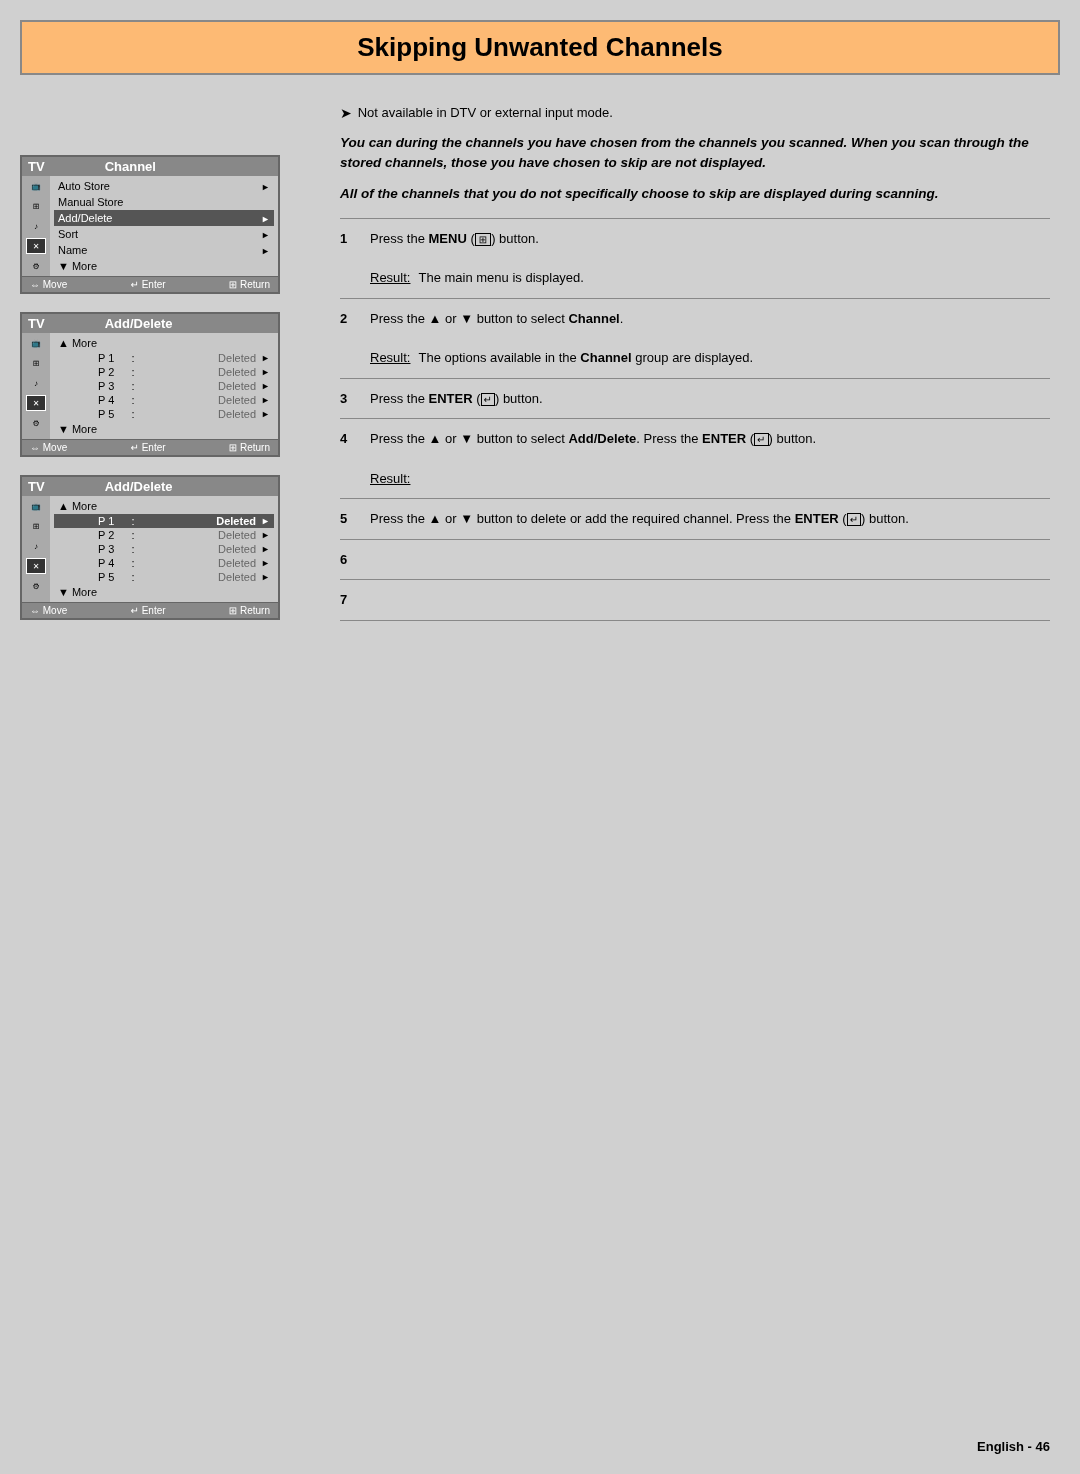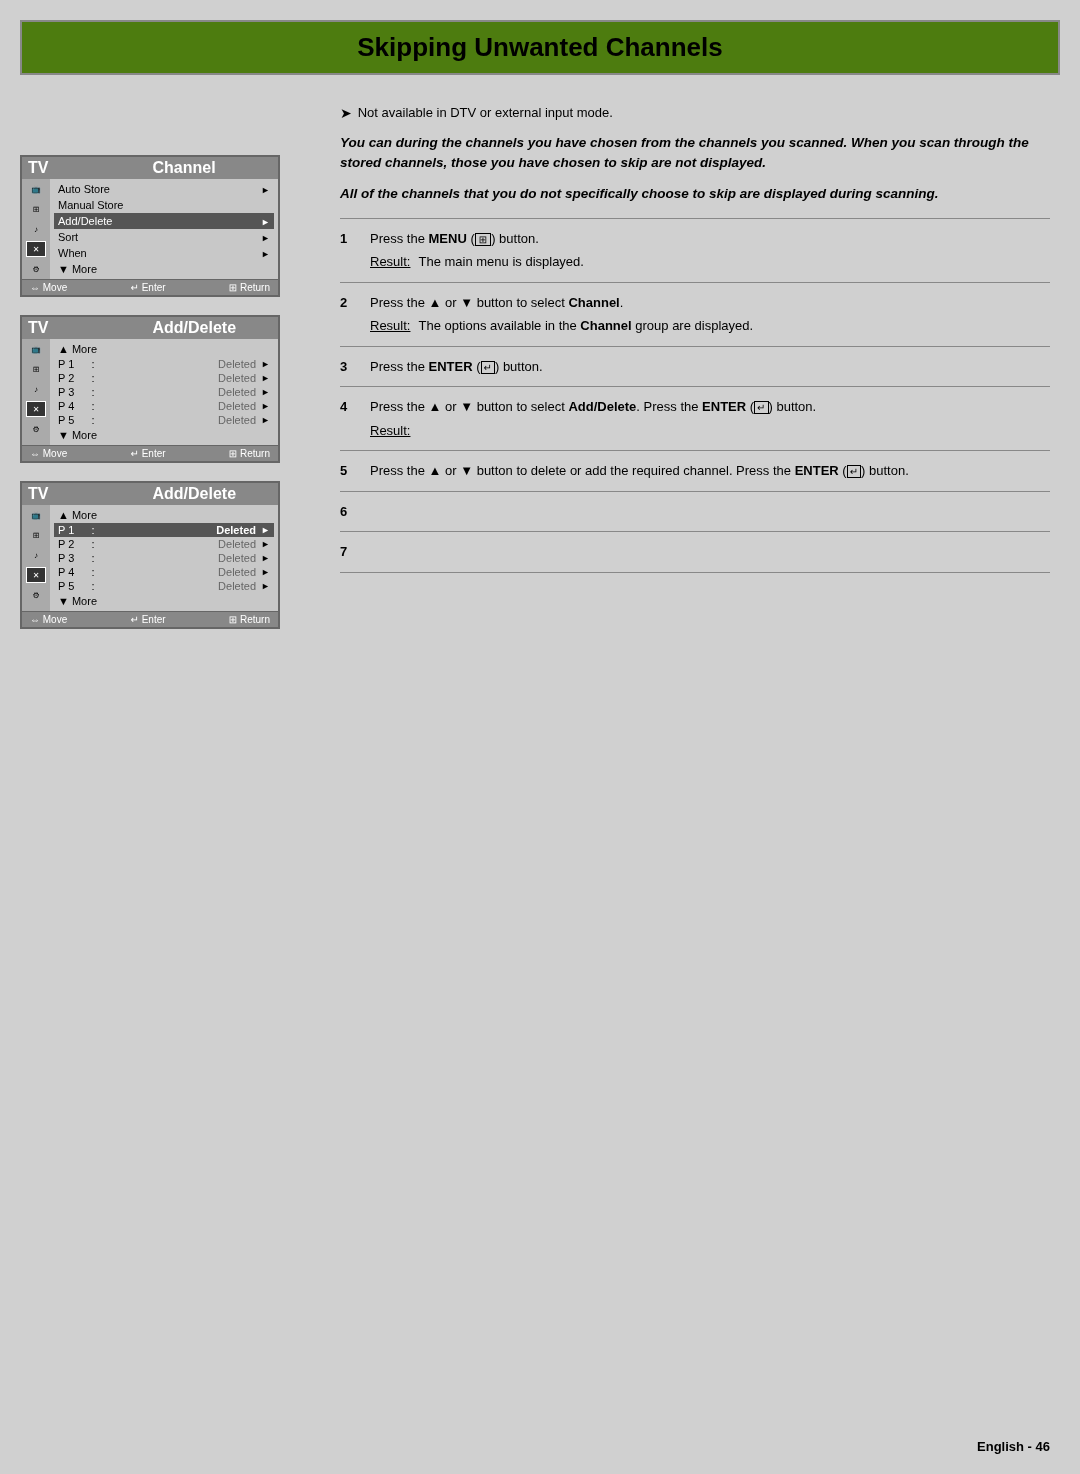--- a/index.html
+++ b/index.html
@@ -41,21 +41,21 @@
 
     
     .right-content {
       flex: 1;
       padding-left: 30px;
       padding-top: 10px;
     }
 
     
     .title-bar {
-      background: #4d7c0f;
+      background: #fdba74;
       border: 2px solid #888;
       padding: 10px 20px;
       margin: 20px 20px 0 20px;
       text-align: center;
     }
 
     .title-bar h1 {
       font-size: 26px;
       font-weight: bold;
       font-family: Arial, Helvetica, sans-serif;
@@ -68,22 +68,21 @@
       width: 260px;
       font-size: 11px;
     }
 
     .tv-menu-header {
       display: flex;
       background: #888;
       color: white;
       padding: 2px 6px;
       font-weight: bold;
-      font-size: 16px;
-      gap: 44px;
+      font-size: 13px;
     }
 
     .tv-menu-header .tv-label {
       margin-right: 60px;
     }
 
     .tv-menu-body {
       display: flex;
       flex-direction: row;
     }
@@ -152,21 +151,21 @@
       align-items: center;
       padding: 1px 4px;
       font-size: 11px;
     }
 
     .tv-menu-row.highlighted {
       background: #555;
       color: white;
     }
 
-    .tv-menu-row .col1 { width: 30px; }
+    .tv-menu-row .col1 { width: 30px; margin-left: 40px; }
     .tv-menu-row .col2 { width: 10px; text-align: center; }
     .tv-menu-row .col3 { flex: 1; text-align: right; color: #666; }
     .tv-menu-row.highlighted .col3 { color: #ccc; }
     .tv-menu-row .col4 { width: 14px; text-align: right; font-size: 9px; }
 
     
     .note-line {
       display: flex;
       align-items: flex-start;
       margin-bottom: 12px;
@@ -207,21 +206,21 @@
       flex-shrink: 0;
       padding-top: 0;
     }
 
     .step-content {
       flex: 1;
     }
 
     .step-content .result-line {
       display: flex;
-      margin-top: 4px;
+      margin-top: 20px;
     }
 
     .step-content .result-label {
       text-decoration: underline;
       margin-right: 8px;
       flex-shrink: 0;
     }
 
     
     .footer {
@@ -274,21 +273,21 @@
             </div>
             <div class="tv-menu-item highlighted">
               <span>Add/Delete</span>
               <span class="arrow">►</span>
             </div>
             <div class="tv-menu-item">
               <span>Sort</span>
               <span class="arrow">►</span>
             </div>
             <div class="tv-menu-item">
-              <span>When</span>
+              <span>Name</span>
               <span class="arrow">►</span>
             </div>
             <div class="tv-menu-item">
               <span>▼ More</span>
             </div>
           </div>
         </div>
         <div class="tv-menu-footer">
           <span>⇔ Move</span>
           <span>↵ Enter</span>

